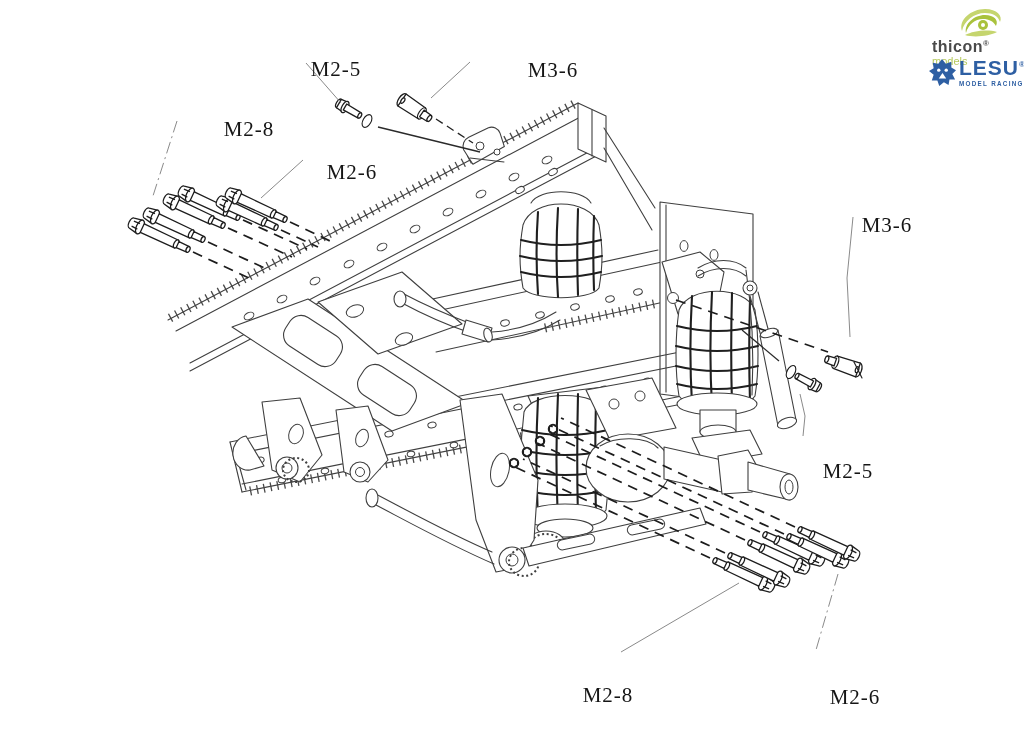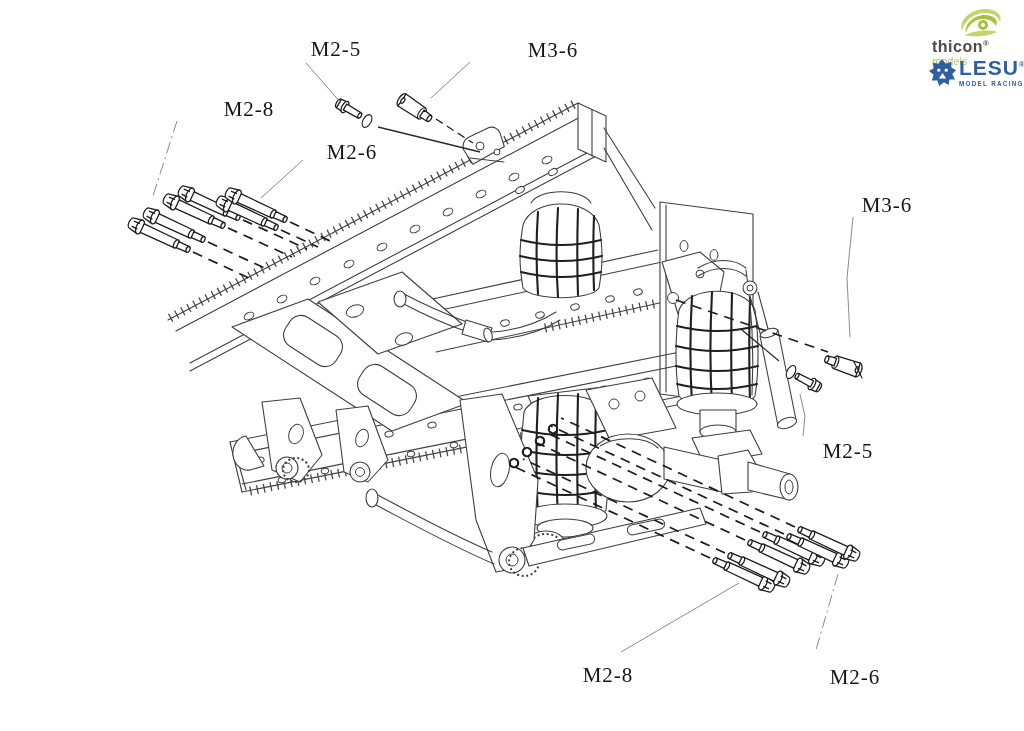--- a/index.html
+++ b/index.html
@@ -19,21 +19,21 @@
   .axis{fill:none;stroke:#2a2a2a;stroke-width:1.3;}
   .leader{fill:none;stroke:#8a8a8a;stroke-width:1;}
   .leaderdd{fill:none;stroke:#8a8a8a;stroke-width:1;stroke-dasharray:12 4 2 4;}
   .scr{stroke:#1d1d1d;stroke-width:1.3;stroke-linejoin:round;}
   .scr .f{fill:#ffffff;}
   .knurl{fill:none;stroke:#3f3f3f;stroke-width:2;stroke-dasharray:2 2.6;}
 
   
   .callout{position:absolute;transform:translate(-50%,-50%);
            font-family:"Liberation Serif",serif;font-size:21px;color:#151515;
-           letter-spacing:1px;white-space:nowrap;}
+           letter-spacing:1px;white-space:nowrap;margin-top:20px;}
 
   
   .thicon{position:absolute;top:6px;right:6px;width:86px;text-align:left;}
   .thicon .swirl{display:block;margin:0 14px 0 auto;}
   .thicon .name{font-size:16px;font-weight:bold;color:#4a4a4a;letter-spacing:.5px;
                 padding-right:16px;line-height:1;}
   .thicon .name sup{font-size:8px;}
   .thicon .sub{font-size:11px;color:#b5c95c;line-height:1;margin-top:1px;padding-right:2px;}
   .lesu{position:absolute;top:57px;left:929px;display:flex;align-items:flex-start;gap:3px;}
   .lesu .txt{display:flex;flex-direction:column;}

